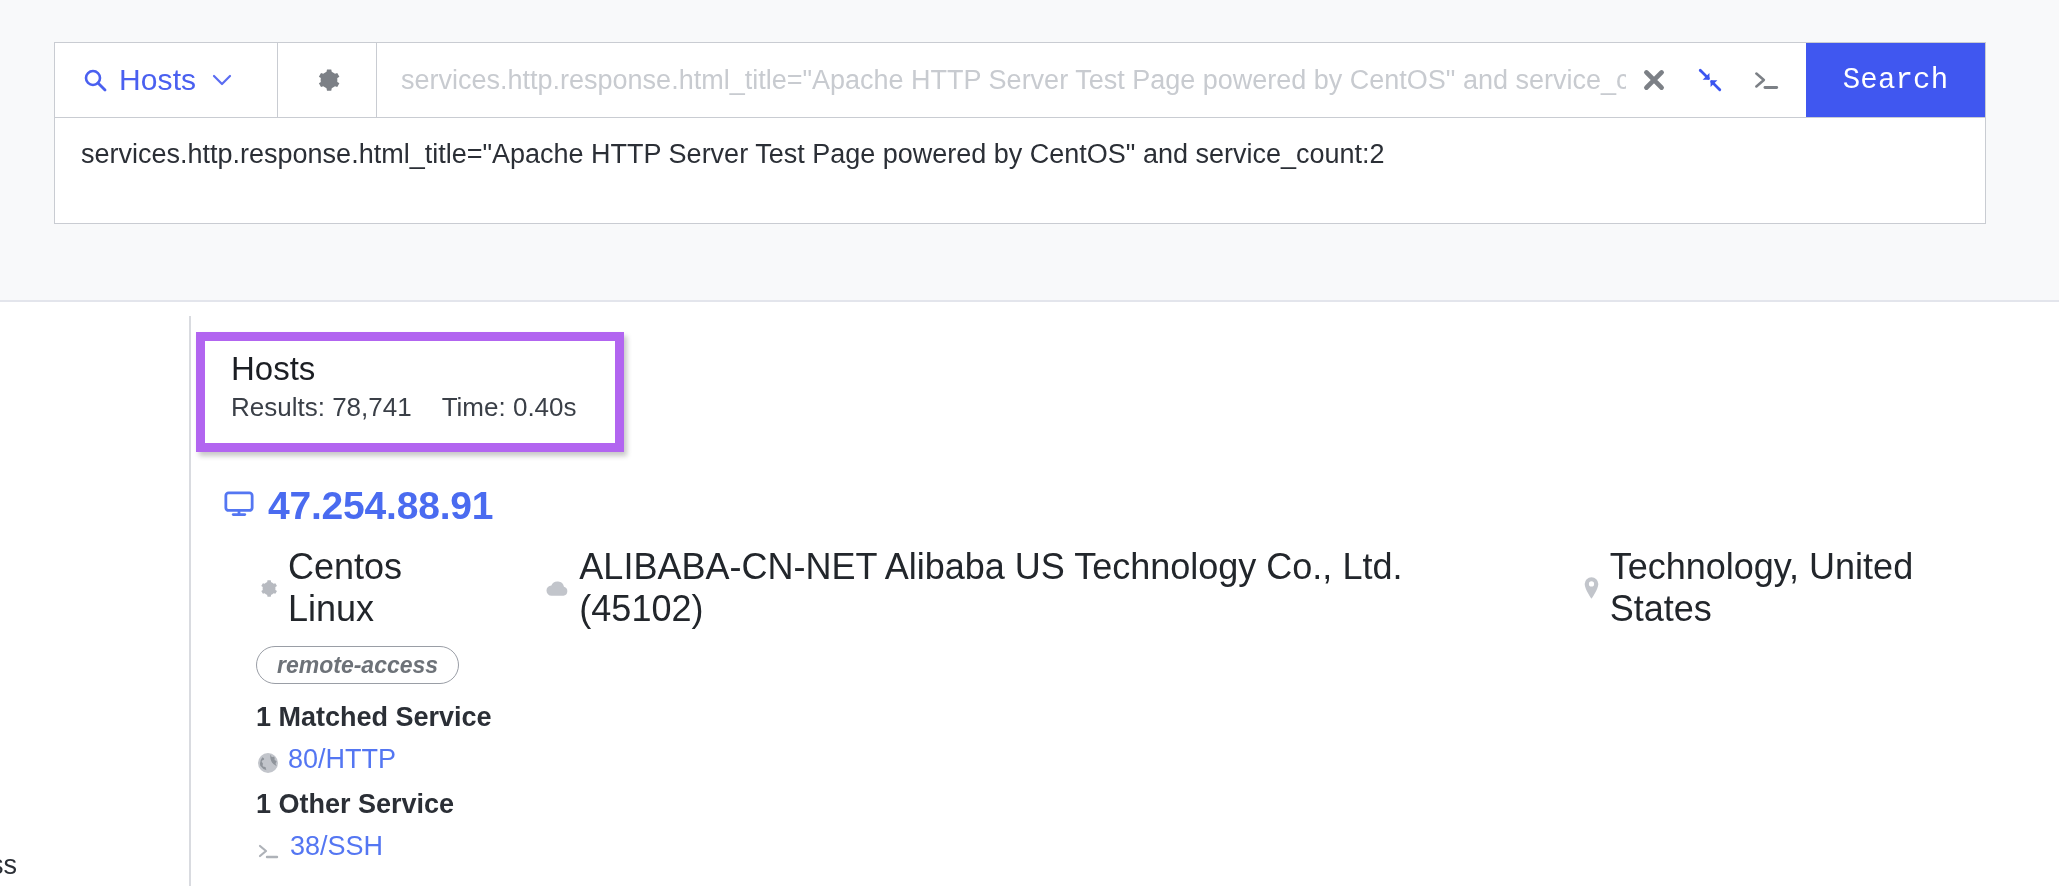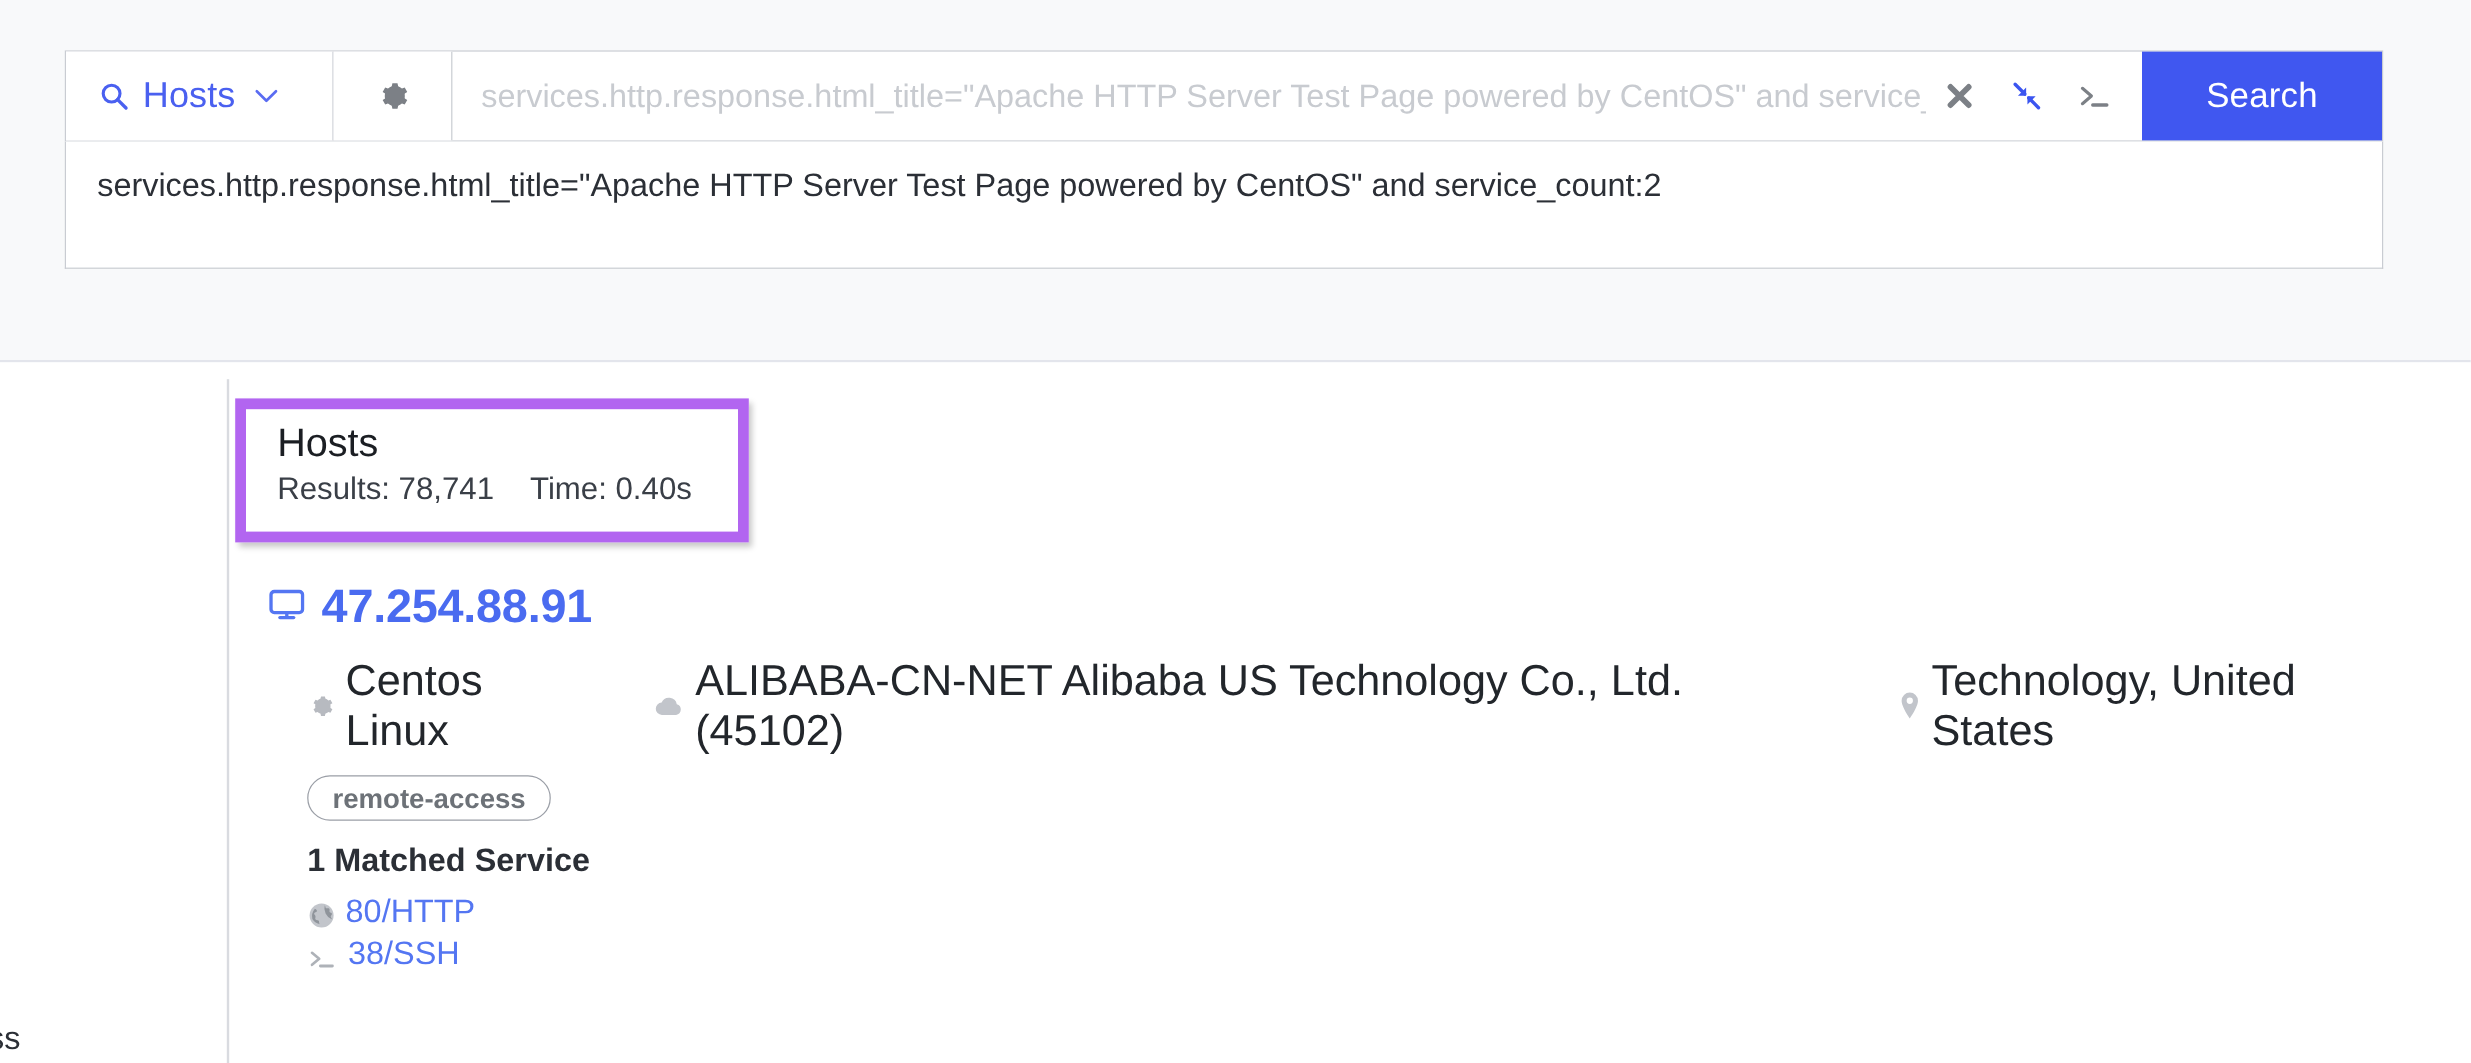--- a/index.html
+++ b/index.html
@@ -123,25 +123,25 @@
     align-items: center;
     justify-content: center;
     cursor: pointer;
     background: transparent;
     border: 0;
     padding: 0;
   }
   .icon-btn svg { display: block; }
 
   .search-btn {
-    width: 200px;
+    width: 179px;
     background: #4057f0;
     color: #ffffff;
     border: 0;
-    font-family: Liberation Sans, sans-serif;
+    font-family: Liberation Mono, monospace;
     font-size: 29px;
     cursor: pointer;
     letter-spacing: 0.2px;
   }
 
   
   .suggest-panel {
     border: 1px solid #c9ccd2;
     border-top: 0;
     background: #ffffff;
@@ -270,20 +270,21 @@
     justify-content: center;
     height: 38px;
     padding: 0 20px;
     border: 1.5px solid #9a9ea6;
     border-radius: 19px;
     font-size: 23px;
     font-weight: bold;
     color: #6d7278;
     cursor: pointer;
     box-sizing: border-box;
+    font-style: italic;
   }
 
   .svc-heading {
     margin-left: 32px;
     font-size: 27px;
     font-weight: bold;
     color: #2b2f36;
     margin-bottom: 11px;
     margin-top: 14px;
   }
@@ -450,20 +451,21 @@
       <div class="svc-row">
         <span>
           <svg viewBox="0 0 24 24" width="24" height="24" aria-hidden="true">
             <circle cx="12" cy="12" r="10" fill="#c2c5cb"></circle>
             <path fill="#8f949b" d="M6.4 6.2c1.2.6 2.1 1.5 1.6 2.4-.5.9-1.9.5-2.2 1.5-.3 1 .9 1.4 1.1 2.4.2 1-.6 1.9.1 2.7.7.8 2 .3 2.6 1.1.6.8 0 2 .8 2.6l.4.3a10 10 0 0 1-6.5-4.4 10 10 0 0 1 2.1-8.6zM14.6 3.4c.8.6.3 1.9 1.1 2.4.8.5 2-.4 2.7.4.7.8-.2 2 .3 2.8.4.7 1.7.5 1.9 1.4.2 1-1 1.4-1 2.4 0 .9 1.2 1.4.8 2.3a10 10 0 0 1-5.8-11.7z"></path>
           </svg>
         </span>
         <a class="svc-link" href="#">80/HTTP</a>
       </div>
 
+      <div class="svc-heading">1 Other Service</div>
       <div class="svc-row">
         <span>
           <svg viewBox="0 0 26 22" width="26" height="22" aria-hidden="true">
             <polyline points="4,6 10,11 4,16" fill="none" stroke="#aeb2b8" stroke-width="2.2" stroke-linecap="round" stroke-linejoin="round"></polyline>
             <line x1="11" y1="17" x2="21" y2="17" stroke="#aeb2b8" stroke-width="2.4" stroke-linecap="round"></line>
           </svg>
         </span>
         <a class="svc-link" href="#">38/SSH</a>
       </div>
 

